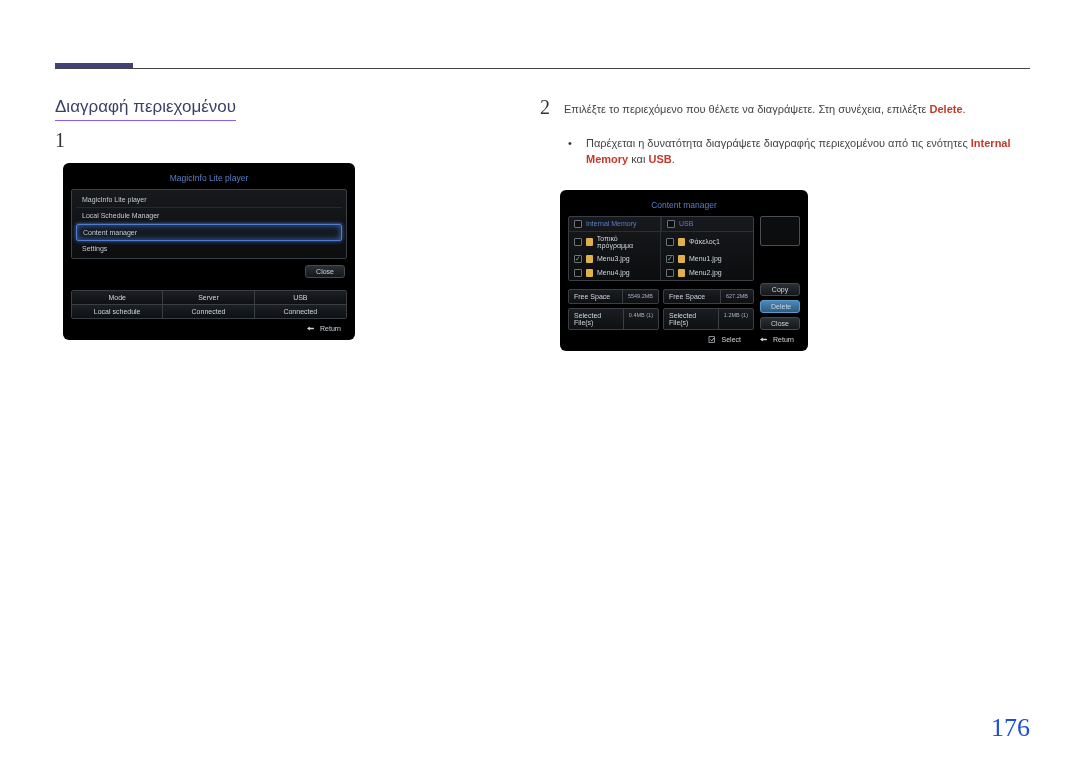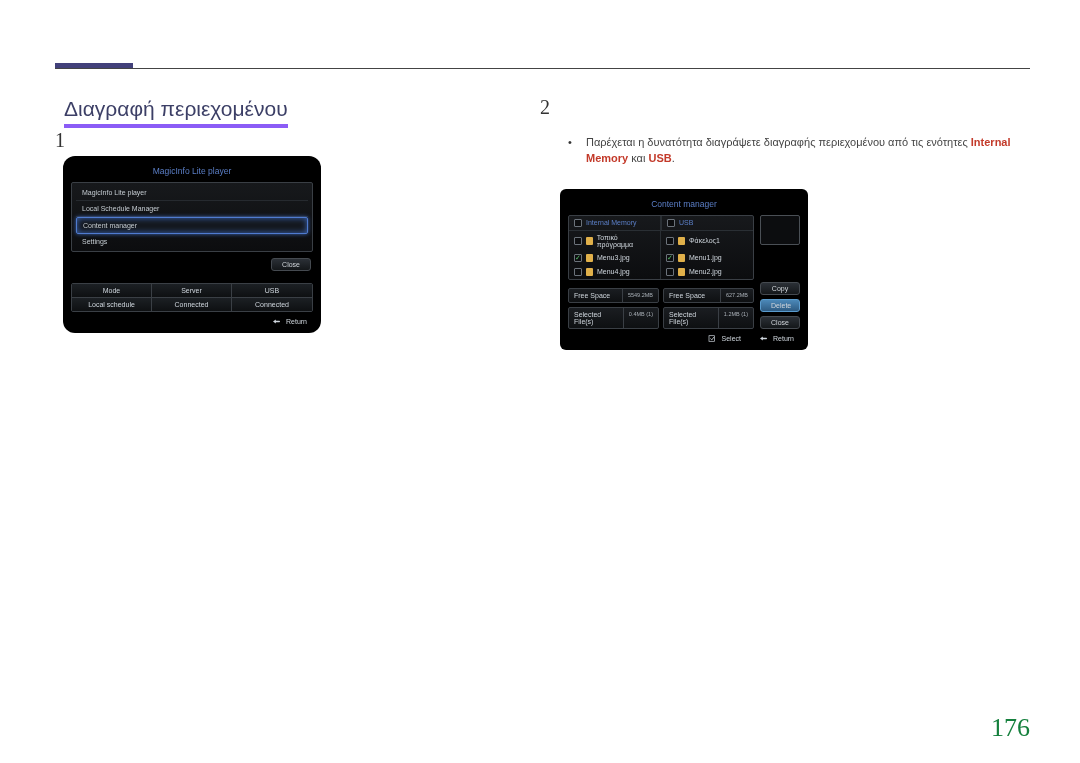--- a/index.html
+++ b/index.html
@@ -29,25 +29,25 @@
   .top-accent {
     position: absolute;
     left: 55px;
     top: 63px;
     width: 78px;
     height: 5px;
     background: #42407a;
   }
   .section-title {
     position: absolute;
-    left: 64px;
+    left: 55px;
     top: 97px;
-    font-size: 21px;
+    font-size: 17px;
     color: #3c3f66;
-    border-bottom: 4px solid #8b5cf6;
+    border-bottom: 1px solid #8b5cf6;
     padding-bottom: 3px;
   }
   .col-left {
     position: absolute;
     left: 55px;
     top: 130px;
     width: 455px;
   }
   .col-right {
     position: absolute;
@@ -76,25 +76,25 @@
     font-size: 11px;
     margin-top: 18px;
     margin-left: 28px;
     line-height: 1.45;
     color: #444;
   }
   .bullet-mark { color: #333; flex: 0 0 6px; }
 
   
   .ui1 {
-    margin-top: 6px;
+    margin-top: 13px;
     margin-left: 8px;
-    width: 258px;
+    width: 292px;
     background: #000;
-    border-radius: 12px;
+    border-radius: 6px;
     padding: 8px 8px 8px 8px;
     color: #cfd6dd;
     font-size: 7px;
   }
   .ui-title {
     text-align: center;
     color: #5b7fc7;
     font-size: 8.5px;
     padding: 2px 0 6px 0;
   }
@@ -254,21 +254,21 @@
   .sum-label { padding: 3px 5px; color: #cfd6dd; }
   .sum-val { padding: 3px 5px; border-left: 1px solid #3a3f45; font-size: 5.5px; color: #a9b0b7; text-align: right; min-width: 28px; }
 
   
   .page-no {
     position: absolute;
     right: 50px;
     bottom: 20px;
     font-family: Georgia, "Times New Roman", serif;
     font-size: 26px;
-    color: #15803d;
+    color: #1d4ed8;
     margin-left: 48px;
   }
 </style>
 </head>
 <body>
 
 <div class="page">
   <div class="top-rule"></div>
   <div class="top-accent"></div>
 
@@ -303,20 +303,23 @@
             <path d="M5 2 L1 5 L5 8 Z M5 4 H10 A1 1 0 0 1 10 6 H5" fill="#cfd6dd"></path>
           </svg>
         <span>Return</span>
       </div>
     </div>
   </div>
 
   <div class="col-right">
     <div class="step">
       <div class="step-num">2</div>
+      <div class="step-text">
+        <span>Επιλέξτε το περιεχόμενο που θέλετε να διαγράψετε. Στη συνέχεια, επιλέξτε </span><span class="red">Delete</span><span>.</span>
+      </div>
     </div>
 
     <div class="bullet-row">
       <div class="bullet-mark">•</div>
       <div>
         <span>Παρέχεται η δυνατότητα διαγράψετε διαγραφής περιεχομένου από τις ενότητες </span><span class="red">Internal Memory</span><span> και </span><span class="red">USB</span><span>.</span>
       </div>
     </div>
 
     <div class="ui2-wrap">

